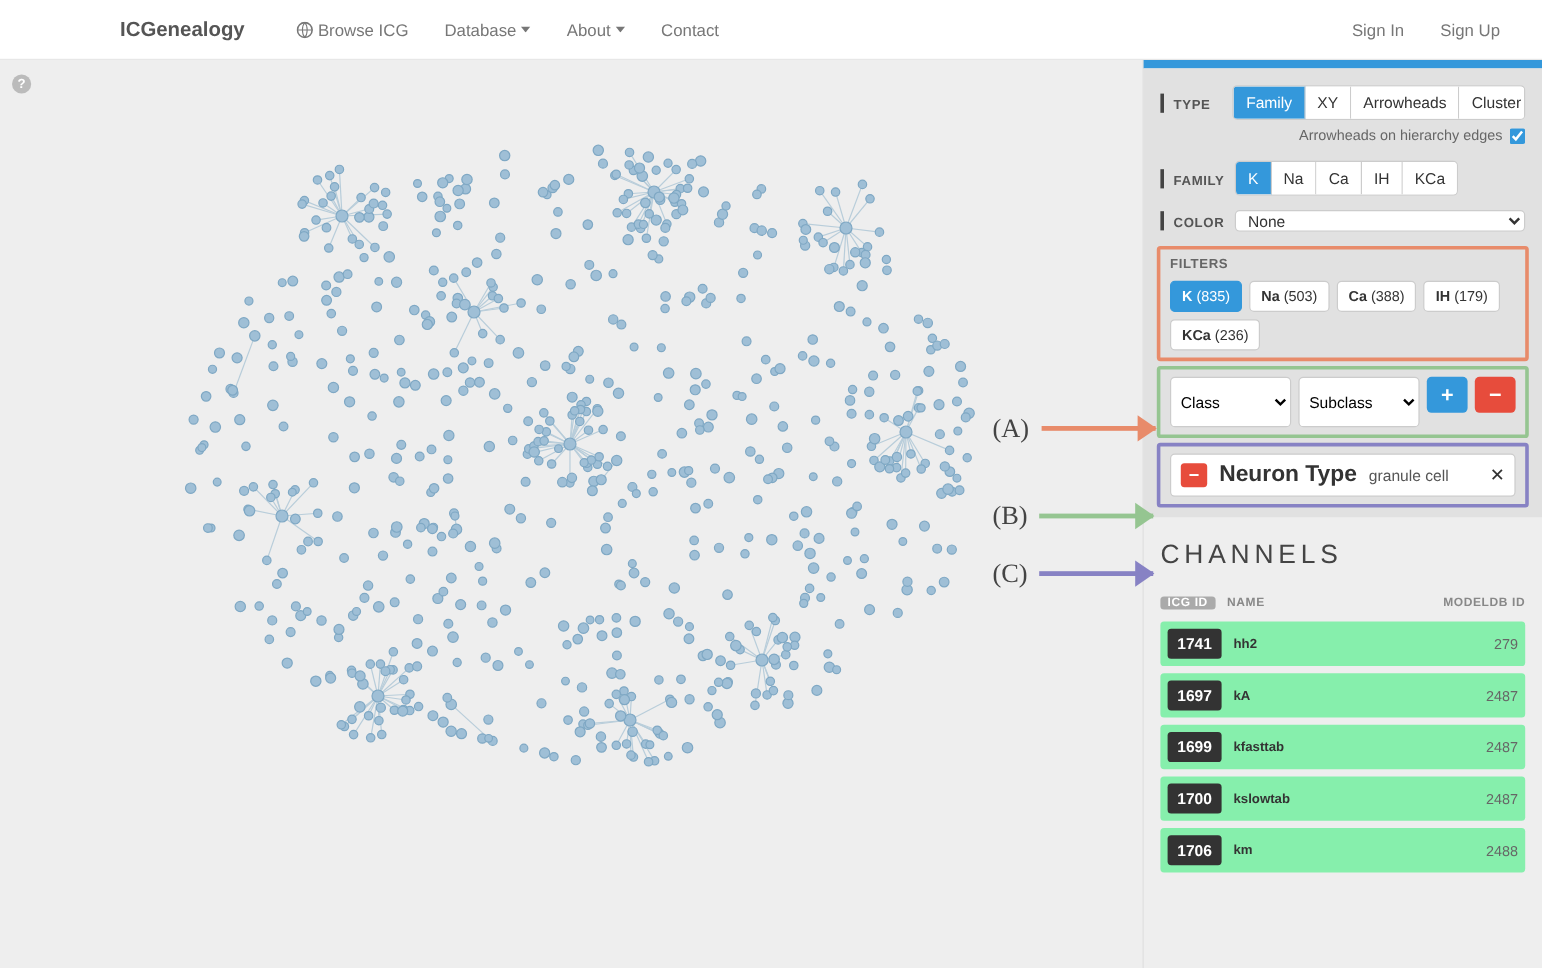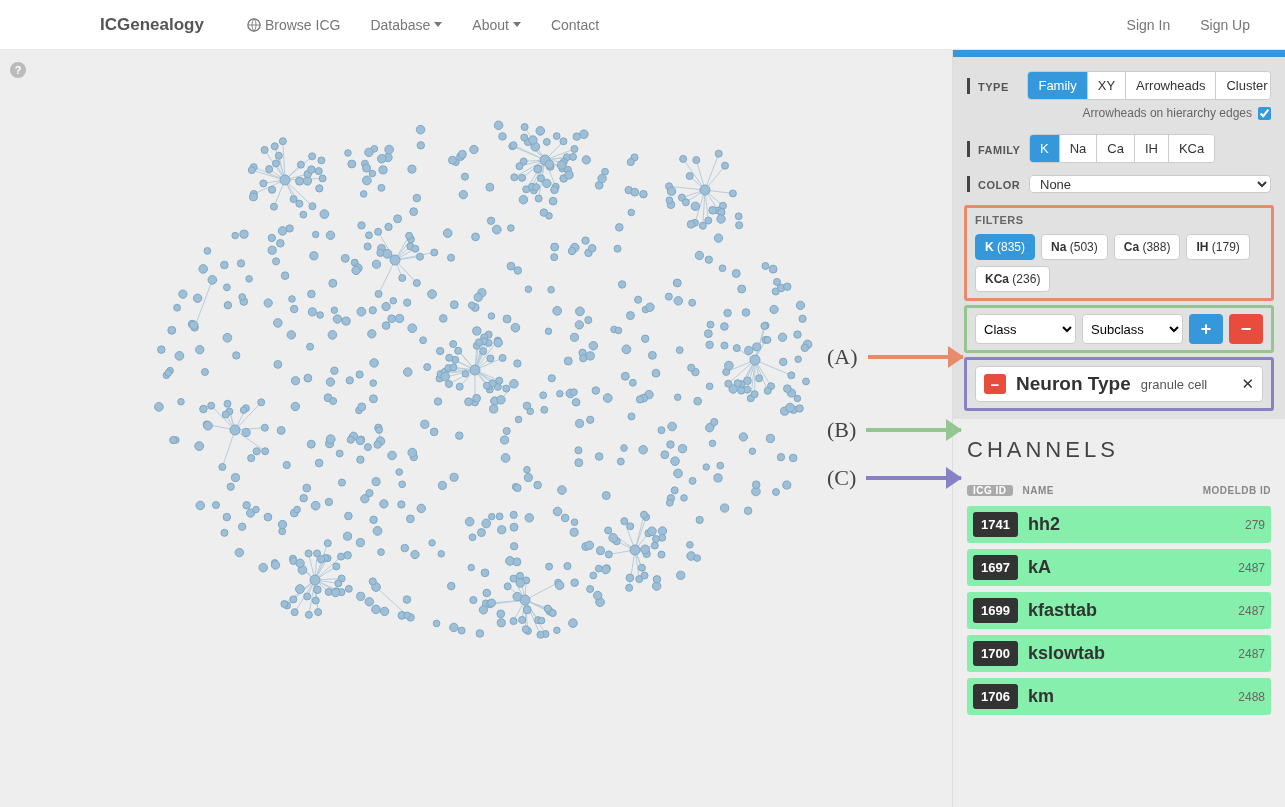--- a/index.html
+++ b/index.html
@@ -53,39 +53,39 @@
   .hl-box { border: 3px solid; border-radius: 3px; padding: 6px 8px; margin: 0 -3px 4px -3px; }
   .hl-box.orange { border-color: #e88b6a; }
   .hl-box.green  { border-color: #95c591; }
   .hl-box.purple { border-color: #8782c4; }
   .filters-title { font-size: 11px; font-weight: 700; letter-spacing: 0.5px; color: #666; margin-bottom: 8px; }
   .pills { display: flex; flex-wrap: wrap; gap: 6px; }
   .pill { background: #fff; border: 1px solid #ccc; border-radius: 4px; padding: 5px 9px; font-size: 12px; cursor: pointer; }
   .pill b { font-weight: 700; }
   .pill.active { background: #3498db; color: #fff; border-color: #3498db; }
   .filter-add-row { display: flex; gap: 6px; }
-  .filter-add-row select { flex: 1; height: 30px; border: 1px solid #ccc; border-radius: 4px; font-size: 13px; padding: 0 4px; background:#fff; }
+  .filter-add-row select { flex: 1; height: 42px; border: 1px solid #ccc; border-radius: 4px; font-size: 13px; padding: 0 4px; background:#fff; }
   .sq-btn { width: 34px; height: 30px; border: none; border-radius: 4px; color: #fff; font-size: 18px; font-weight: 700; cursor: pointer; display:flex;align-items:center;justify-content:center; }
   .sq-btn.plus { background: #3498db; }
   .sq-btn.minus { background: #e74c3c; }
   .active-filter { background: #fff; border: 1px solid #ccc; border-radius: 4px; padding: 6px 8px; display: flex; align-items: center; gap: 10px; }
   .active-filter .minus-sm { width: 22px; height: 20px; background: #e74c3c; border-radius: 3px; color: #fff; display: flex; align-items: center; justify-content: center; font-weight: 700; font-size:15px; cursor: pointer; flex-shrink:0; }
   .active-filter .name { font-weight: 700; font-size: 19px; }
   .active-filter .val { font-size: 13px; color: #555; }
   .active-filter .x { margin-left: auto; color: #333; cursor: pointer; font-size: 15px; }
 
   
   .channels { padding: 18px 14px 0 14px; overflow: hidden; }
   .channels h2 { font-size: 22px; font-weight: 400; letter-spacing: 4px; color: #444; margin-bottom: 22px; font-family: "Helvetica Neue", sans-serif; }
   .ch-head { display: flex; align-items: center; font-size: 10px; letter-spacing: 0.5px; color: #888; font-weight: 600; margin-bottom: 10px; }
   .ch-head .icg-hd { background: #aaa; color: #fff; border-radius: 3px; padding: 0 6px; margin-right: 10px; }
   .ch-head .mdl { margin-left: auto; }
   .ch-row { display: flex; align-items: center; background: #86efac; border-radius: 3px; padding: 6px; margin-bottom: 6px; gap: 10px; cursor: pointer; justify-content: space-between; }
   .ch-row .icg { background: #333; color: #fff; border-radius: 3px; padding: 5px 8px; font-size: 13px; font-weight: 700; min-width: 44px; text-align: center; }
-  .ch-row .nm { font-weight: 700; font-size: 18px; }
+  .ch-row .nm { font-weight: 700; font-size: 11px; }
   .ch-row .mdlid { margin-left: auto; font-size: 12px; color: #666; }
 </style>
 </head>
 <body>
 
 <div class="navbar">
   <div class="brand">ICGenealogy</div>
   <ul class="nav">
     <li>
         <span class="globe">

